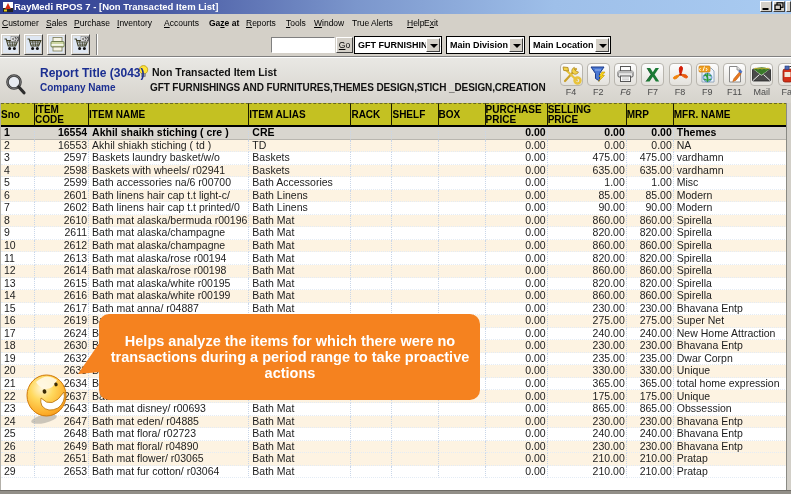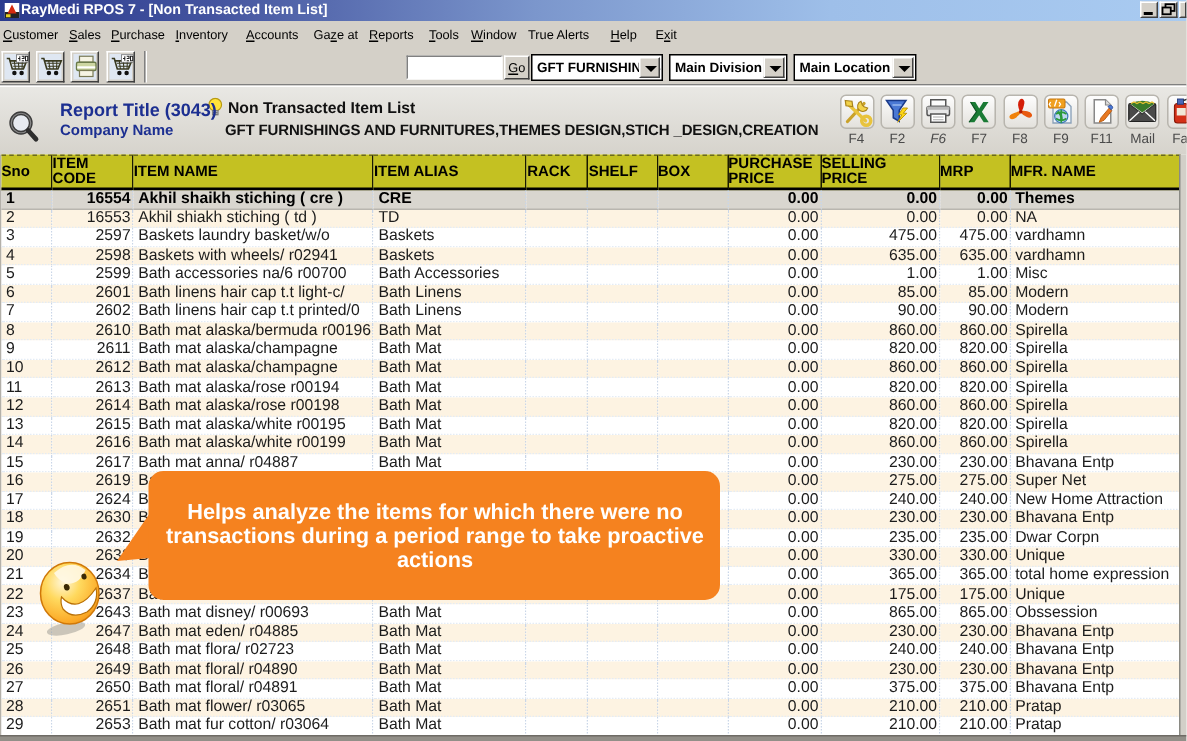--- a/index.html
+++ b/index.html
@@ -89,27 +89,27 @@
       <rect x="1" y="3" width="5.5" height="4.5" fill="#d4d0c8" stroke="#000" stroke-width="1.2"></rect>
     </svg>
   </div>
 
 <div class="abs" id="menubar">
   <span style="left:2px;"><u>C</u>ustomer</span>
   <span style="left:46px;"><u>S</u>ales</span>
   <span style="left:74px;"><u>P</u>urchase</span>
   <span style="left:117px;"><u>I</u>nventory</span>
   <span style="left:164px;"><u>A</u>ccounts</span>
-  <span style="left:209px;">Ga<u>z</u>e at</span>
+  <span style="left:209px;font-weight:bold;">Ga<u>z</u>e at</span>
   <span style="left:246px;"><u>R</u>eports</span>
   <span style="left:286px;"><u>T</u>ools</span>
   <span style="left:314px;"><u>W</u>indow</span>
   <span style="left:352px;">True Alerts</span>
   <span style="left:407px;"><u>H</u>elp</span>
-  <span style="left:437px;">E<u>x</u>it</span>
+  <span style="left:424px;">E<u>x</u>it</span>
 </div>
 
 <div class="abs" id="toolbar">
   <div class="abs tbtn" style="left:1px;">
       <div class="icbg"><svg width="17" height="17" viewBox="0 0 17 17">
 <path d="M1.5 3 H3.2 L5.2 10 H12.6 L14.8 4.6 H4" fill="none" stroke="#3a3a20" stroke-width="1.1"></path>
 <path d="M5 6.2 H13.6 M5.8 8.2 H13 M6.5 4.6 L7.3 10 M9.2 4.6 L9.6 10 M11.9 4.6 L11.7 10" stroke="#3a3a20" stroke-width="0.7" fill="none"></path>
 <circle cx="6.6" cy="12.6" r="1.5" fill="#111"></circle>
 <circle cx="11.4" cy="12.6" r="1.5" fill="#111"></circle>
 </svg><svg width="17" height="17" viewBox="0 0 17 17" style="position:absolute;left:1px;top:1px;">
@@ -604,33 +604,20 @@
           <td>Bath mat floral/ r04890</td>
           <td>Bath Mat</td>
           <td></td>
           <td></td>
           <td></td>
           <td class="r">0.00</td>
           <td class="r">230.00</td>
           <td class="r">230.00</td>
           <td>Bhavana Entp</td>
         </tr>
-<tr class="w">
-          <td>27</td>
-          <td class="r">2650</td>
-          <td>Bath mat floral/ r04891</td>
-          <td>Bath Mat</td>
-          <td></td>
-          <td></td>
-          <td></td>
-          <td class="r">0.00</td>
-          <td class="r">375.00</td>
-          <td class="r">375.00</td>
-          <td>Bhavana Entp</td>
-        </tr>
 <tr class="c">
           <td>28</td>
           <td class="r">2651</td>
           <td>Bath mat flower/ r03065</td>
           <td>Bath Mat</td>
           <td></td>
           <td></td>
           <td></td>
           <td class="r">0.00</td>
           <td class="r">210.00</td>

